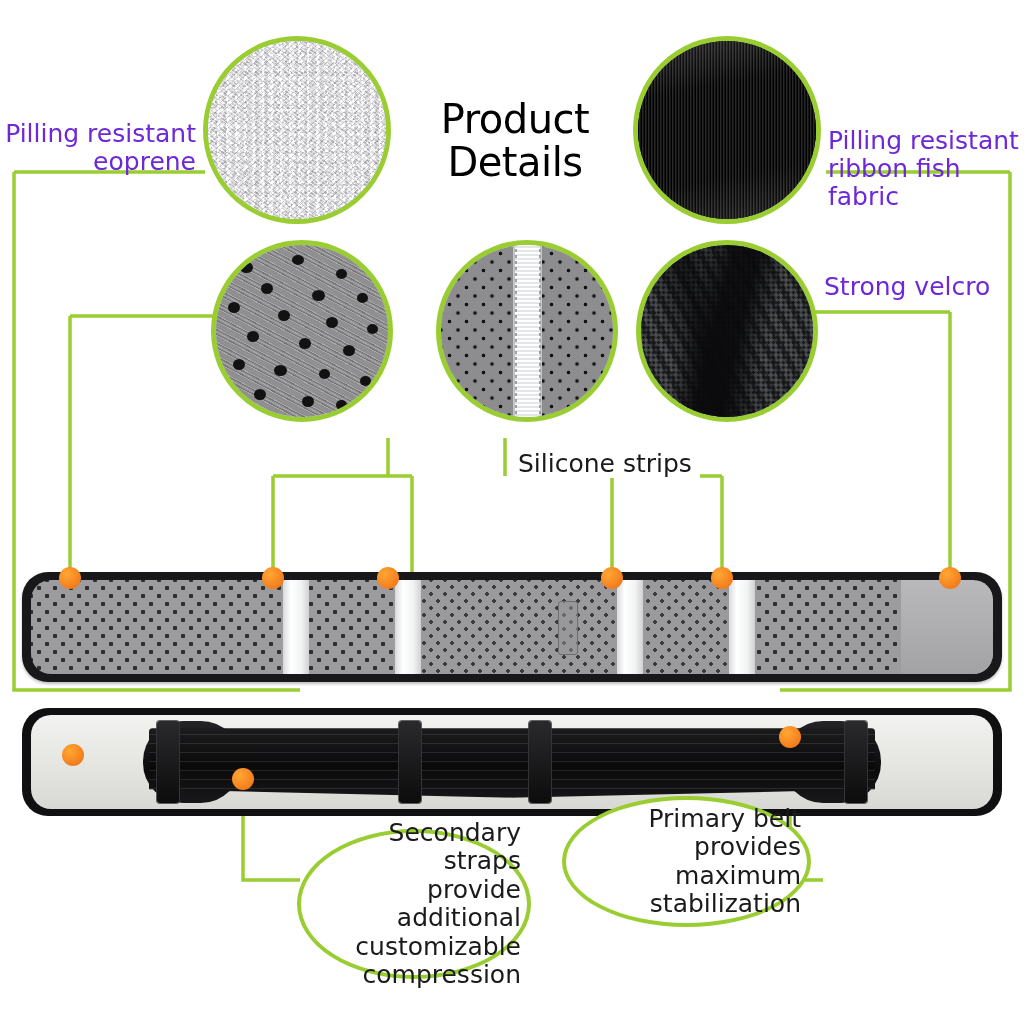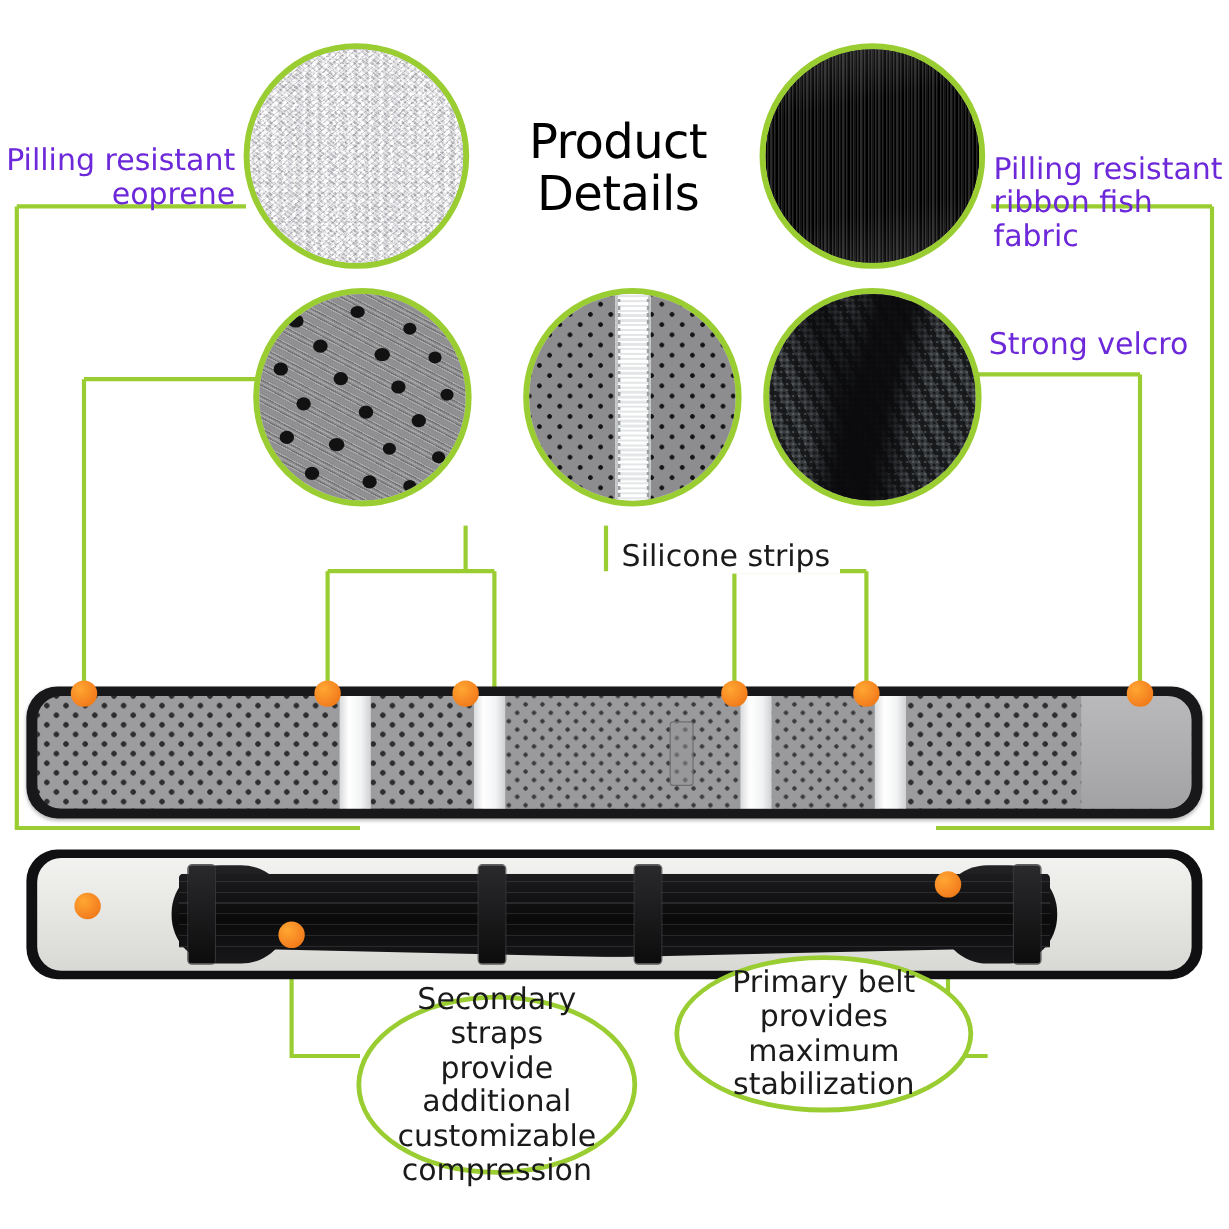--- a/index.html
+++ b/index.html
@@ -139,21 +139,21 @@
       linear-gradient(180deg,#1c1c1e 0%,#0a0a0b 55%,#161618 100%);
     border-radius:4px;}
   .back-strap.curve{clip-path:polygon(0 0,100% 0,100% 88%,50% 100%,0 88%);}
   .loop{position:absolute;top:6%;height:88%;width:22px;border-radius:3px;
     background:linear-gradient(180deg,#2a2a2c,#0c0c0d);box-shadow:0 0 0 1px rgba(60,60,62,.8);}
   .end-pad{position:absolute;top:6%;height:88%;width:98px;border-radius:40px;
     background:linear-gradient(180deg,#232325 0%,#0b0b0c 60%,#18181a 100%);}
 
   
   .oval{position:absolute;border:4px solid #9acd32;border-radius:50%;background:#fff;
-    display:flex;align-items:center;justify-content:center;text-align:center;
+    display:flex;align-items:center;justify-content:center;text-align:right;
     font-size:25px;line-height:1.14;color:#1a1a1a;white-space:pre-line;box-sizing:border-box;padding:6px;}
 </style>
 </head>
 <body>
 
 <div id="stage">
 
   <svg class="svgwrap" viewBox="0 0 1024 1024" xmlns="http://www.w3.org/2000/svg">
     <g fill="none" stroke="#9acd32" stroke-width="3.5" stroke-linejoin="miter">
 

